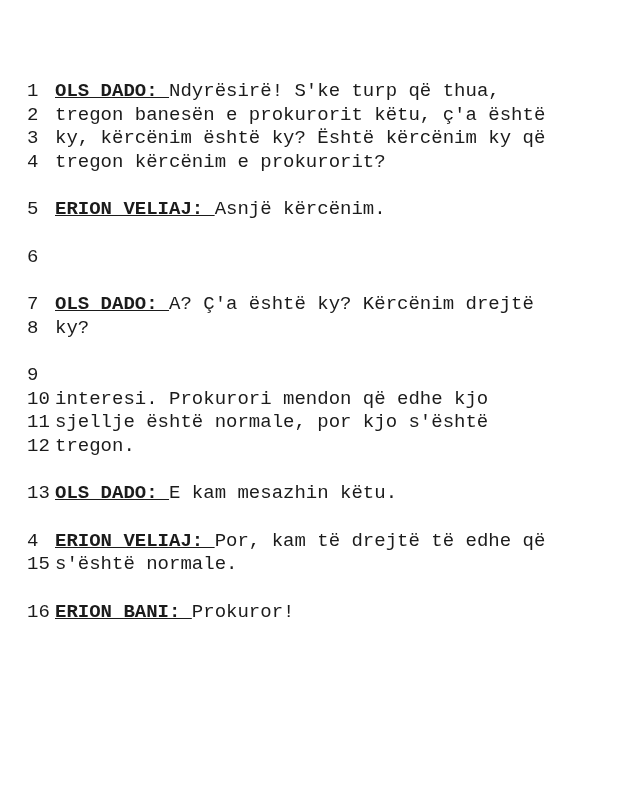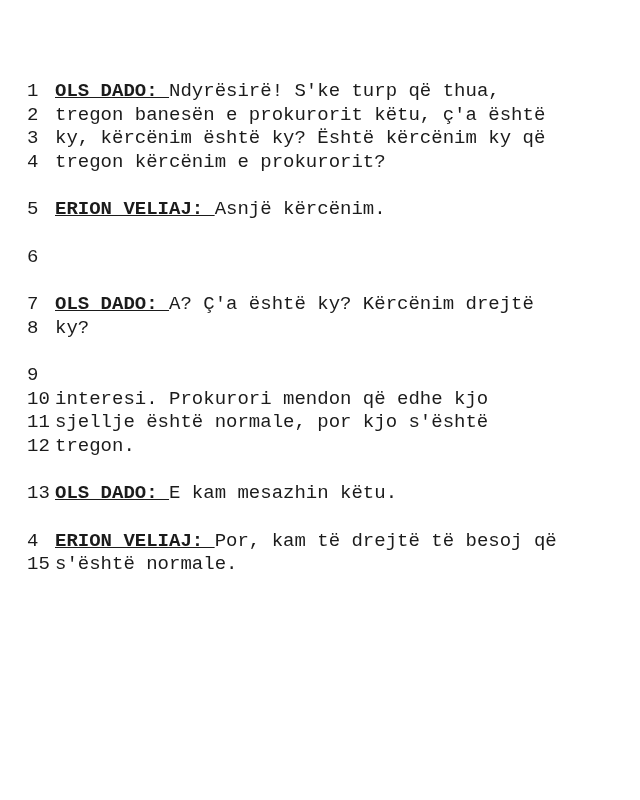--- a/index.html
+++ b/index.html
@@ -112,22 +112,28 @@
   <div class="para">
     <div class="line">
       <span class="num">13</span>
       <span class="txt"><span class="speaker">OLS DADO: </span><span>E kam mesazhin këtu.</span></span>
     </div>
   </div>
 
   <div class="para">
     <div class="line">
       <span class="num">4</span>
-      <span class="txt"><span class="speaker">ERION VELIAJ: </span><span>Por, kam të drejtë të besoj që</span></span>
+      <span class="txt"><span class="speaker">ERION VELIAJ: </span><span>Por, kam të drejtë të edhe që</span></span>
     </div>
     <div class="line">
       <span class="num">15</span>
       <span class="txt"><span class="speaker"></span><span>s'është normale.</span></span>
     </div>
   </div>
 
+  <div class="para">
+    <div class="line">
+      <span class="num">16</span>
+      <span class="txt"><span class="speaker">ERION BANI: </span><span>Prokuror!</span></span>
+    </div>
+  </div>
 
 </div>
 
 </body></html>

